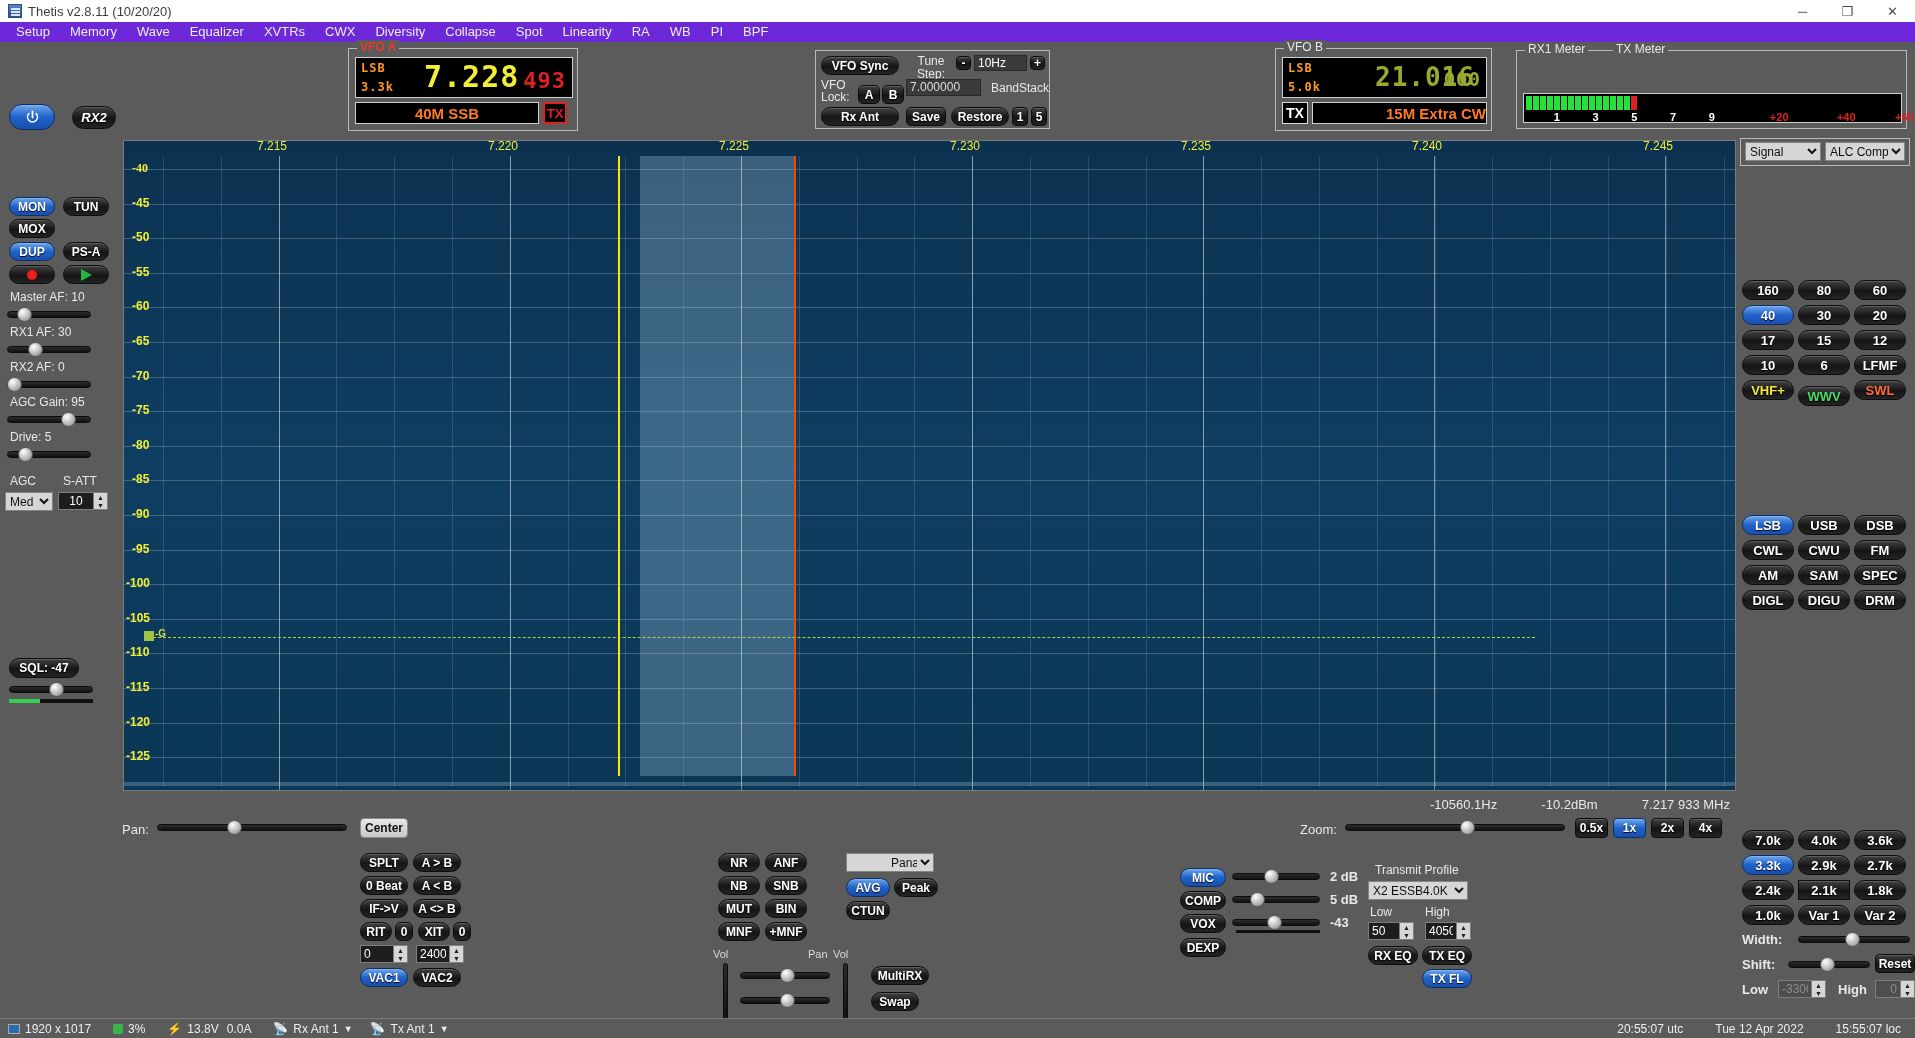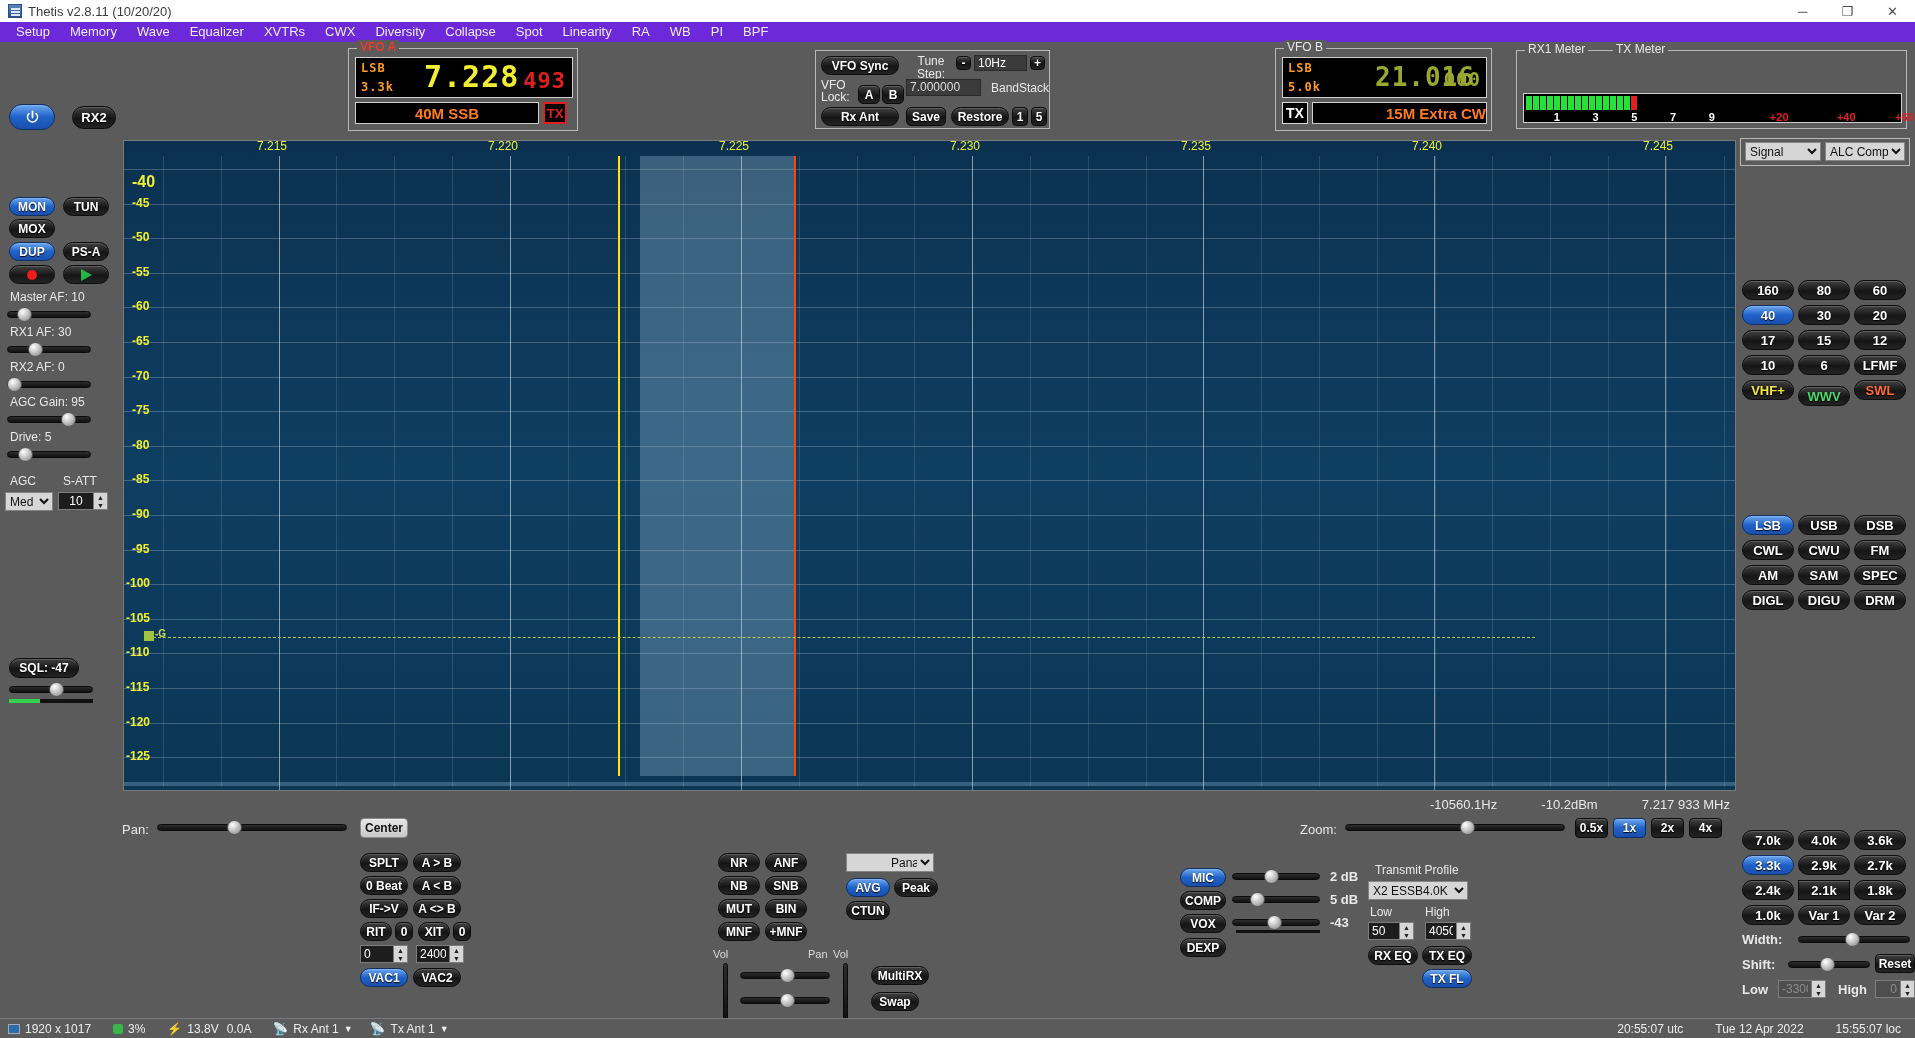--- a/index.html
+++ b/index.html
@@ -219,21 +219,21 @@
   </div>
 </div>
 
 <div style="position:absolute;left:0;top:100px;width:122px;height:900px;">
   <div class="btn on" style="position:absolute;left:9px;top:4px;width:46px;height:26px;border-radius:13px;font-size:17px;">
     <svg width="15" height="15" viewBox="0 0 20 20">
       <path d="M10 2 L10 10" stroke="#fff" stroke-width="2.4" stroke-linecap="round" fill="none"></path>
       <path d="M5.2 4.8 A6.6 6.6 0 1 0 14.8 4.8" stroke="#fff" stroke-width="2.2" fill="none" stroke-linecap="round"></path>
     </svg>
   </div>
-  <div class="btn" style="position:absolute;left:72px;top:6px;width:44px;height:23px;border-radius:12px;font-size:13px;">RX2</div>
+  <div class="btn" style="position:absolute;left:72px;top:6px;width:44px;height:23px;border-radius:12px;font-size:13px;font-style:italic;">RX2</div>
 
   <div class="btn on" style="position:absolute;left:9px;top:97px;width:46px;">MON</div>
   <div class="btn" style="position:absolute;left:63px;top:97px;width:46px;">TUN</div>
   <div class="btn" style="position:absolute;left:9px;top:119px;width:46px;">MOX</div>
   <div class="btn on" style="position:absolute;left:9px;top:142px;width:46px;">DUP</div>
   <div class="btn" style="position:absolute;left:63px;top:142px;width:46px;">PS-A</div>
   <div class="btn" style="position:absolute;left:9px;top:165px;width:46px;">
     <span style="width:10px;height:10px;border-radius:50%;background:#f01b1b;display:block;"></span>
   </div>
   <div class="btn" style="position:absolute;left:63px;top:165px;width:46px;">
@@ -360,21 +360,21 @@
   <div id="x-labels">
       <div style="position: absolute; left: 133px; top: -2px; font-size: 12px; color: rgb(242, 239, 51);">7.215</div>
       <div style="position: absolute; left: 364px; top: -2px; font-size: 12px; color: rgb(242, 239, 51);">7.220</div>
       <div style="position: absolute; left: 595px; top: -2px; font-size: 12px; color: rgb(242, 239, 51);">7.225</div>
       <div style="position: absolute; left: 826px; top: -2px; font-size: 12px; color: rgb(242, 239, 51);">7.230</div>
       <div style="position: absolute; left: 1057px; top: -2px; font-size: 12px; color: rgb(242, 239, 51);">7.235</div>
       <div style="position: absolute; left: 1288px; top: -2px; font-size: 12px; color: rgb(242, 239, 51);">7.240</div>
       <div style="position: absolute; left: 1519px; top: -2px; font-size: 12px; color: rgb(242, 239, 51);">7.245</div>
     </div>
   <div id="y-labels">
-      <div style="position: absolute; left: 8px; top: 32px; font-size: 16px; color: rgb(242, 239, 51); font-weight: bold;">-40</div>
+      <div style="position: absolute; left: 8px; top: 20px; font-size: 12px; color: rgb(242, 239, 51); font-weight: bold; font-family: Liberation Serif, serif;">-40</div>
       <div style="position: absolute; left: 8px; top: 54.6px; font-size: 12px; color: rgb(242, 239, 51); font-weight: bold;">-45</div>
       <div style="position: absolute; left: 8px; top: 89.2px; font-size: 12px; color: rgb(242, 239, 51); font-weight: bold;">-50</div>
       <div style="position: absolute; left: 8px; top: 123.8px; font-size: 12px; color: rgb(242, 239, 51); font-weight: bold;">-55</div>
       <div style="position: absolute; left: 8px; top: 158.4px; font-size: 12px; color: rgb(242, 239, 51); font-weight: bold;">-60</div>
       <div style="position: absolute; left: 8px; top: 193px; font-size: 12px; color: rgb(242, 239, 51); font-weight: bold;">-65</div>
       <div style="position: absolute; left: 8px; top: 227.6px; font-size: 12px; color: rgb(242, 239, 51); font-weight: bold;">-70</div>
       <div style="position: absolute; left: 8px; top: 262.2px; font-size: 12px; color: rgb(242, 239, 51); font-weight: bold;">-75</div>
       <div style="position: absolute; left: 8px; top: 296.8px; font-size: 12px; color: rgb(242, 239, 51); font-weight: bold;">-80</div>
       <div style="position: absolute; left: 8px; top: 331.4px; font-size: 12px; color: rgb(242, 239, 51); font-weight: bold;">-85</div>
       <div style="position: absolute; left: 8px; top: 366px; font-size: 12px; color: rgb(242, 239, 51); font-weight: bold;">-90</div>

